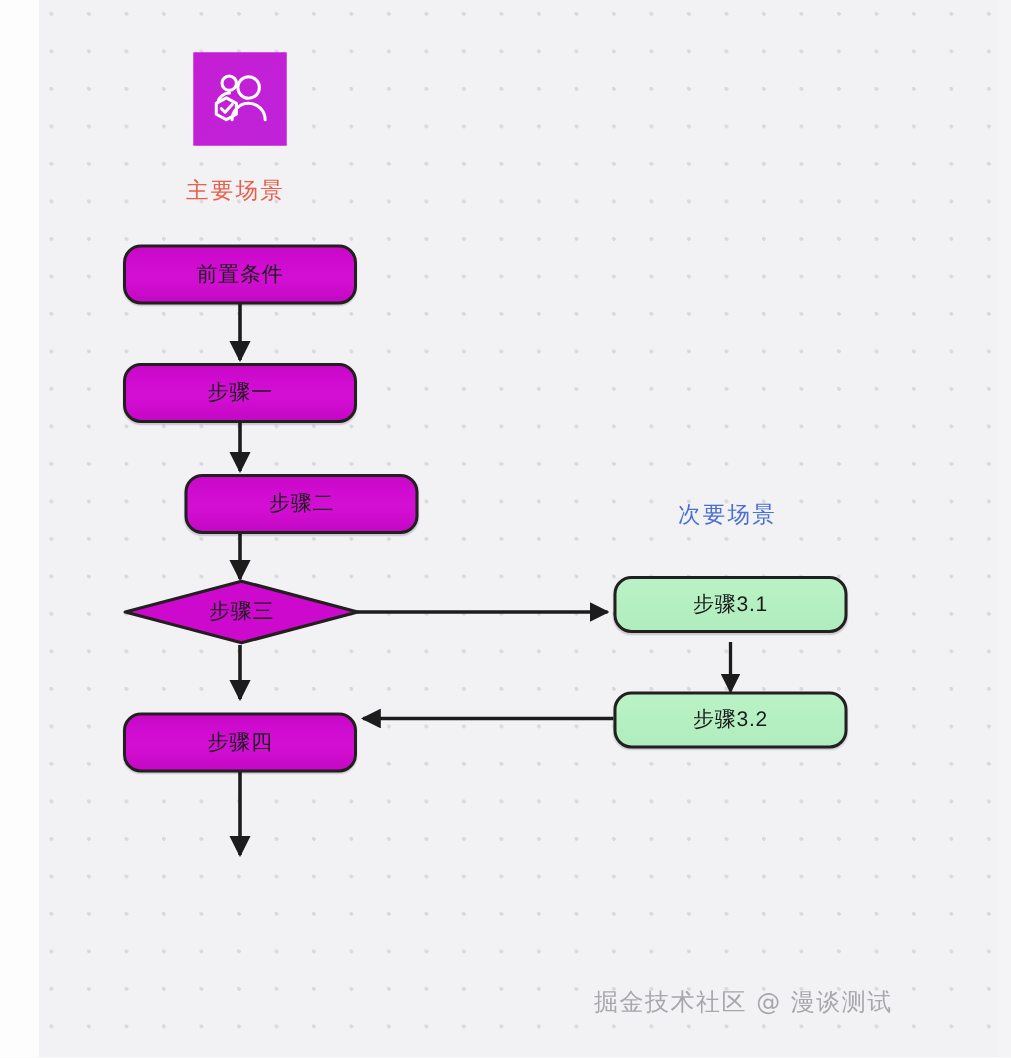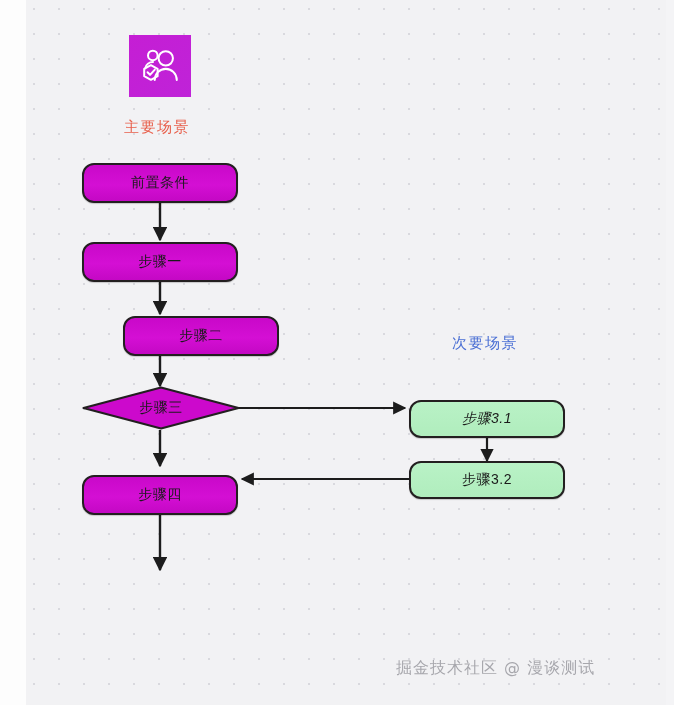--- a/index.html
+++ b/index.html
@@ -190,21 +190,21 @@
       <polygon points="79,1.5 156.5,22 79,42.5 1.5,22" fill="#cc09cc" stroke="#231f20" stroke-width="2.2" stroke-linejoin="round"></polygon>
     </svg>
     <div class="diamond-label">步骤三</div>
   </div>
 
   <div class="node rounded magenta" style="left:82px; top:475px; width:156px; height:40px;">
     <span>步骤四</span>
   </div>
 
 
-  <div class="node rounded green" style="left:409px; top:400px; width:156px; height:38px;font-style:italic;">
+  <div class="node rounded green" style="left:409px; top:384px; width:156px; height:38px;">
     <span>步骤3.1</span>
   </div>
 
   <div class="node rounded green" style="left:409px; top:461px; width:156px; height:38px;">
     <span>步骤3.2</span>
   </div>
 
   <div id="watermark" style="left:396px; top:658px;">掘金技术社区 @ 漫谈测试</div>
 
 </div>

